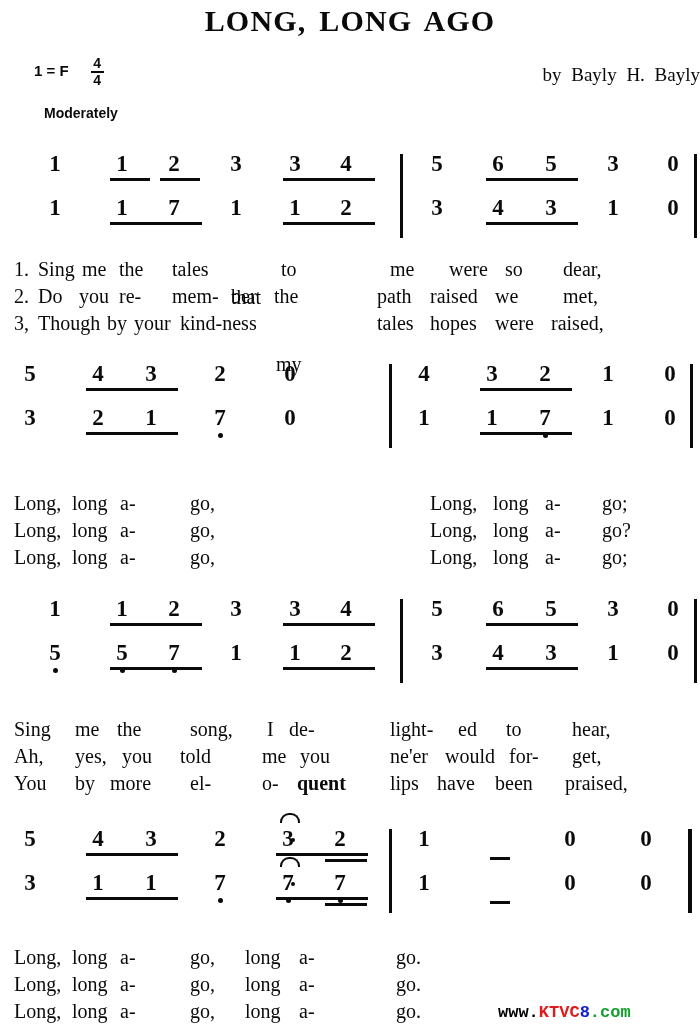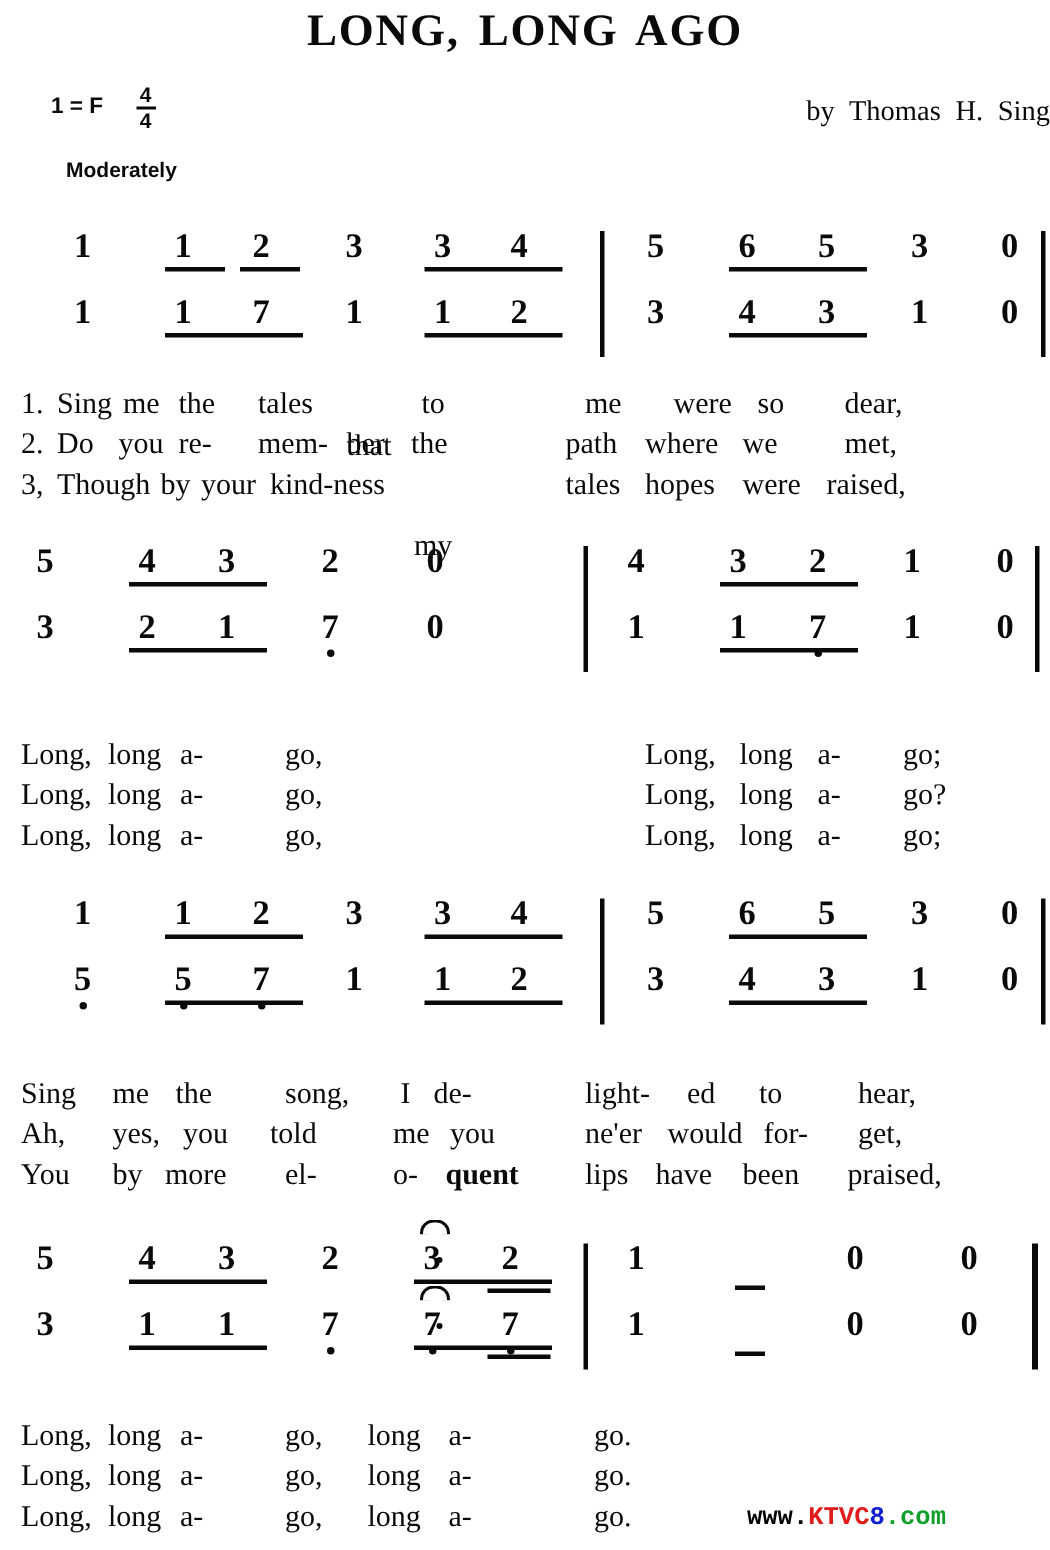--- a/index.html
+++ b/index.html
@@ -199,21 +199,21 @@
 
 <div id="key-block">
   <span id="key-sig">1 = F</span>
   <span id="time-sig">
     <span class="num">4</span>
     <span class="bar"></span>
     <span class="num">4</span>
   </span>
 </div>
 <div id="tempo-mark">Moderately</div>
-<div id="composer">by Thomas H. Sing</div>
+<div id="composer">by Bayly H. Bayly</div>
 
 <div id="score-root">
     <div class="system" style="top: 152px;">
       <div class="voice upper">
         <div class="note" style="left: 55px;"><span class="glyph">1</span></div>
         <div class="note" style="left: 122px;"><span class="glyph">1</span></div>
         <div class="note" style="left: 174px;"><span class="glyph">2</span></div>
         <div class="note" style="left: 236px;"><span class="glyph">3</span></div>
         <div class="note" style="left: 295px;"><span class="glyph">3</span></div>
         <div class="note" style="left: 346px;"><span class="glyph">4</span></div>
@@ -364,21 +364,21 @@
       </div>
       <div class="lyric-line">
         <span class="lyric-seg" style="left: 14px;">2.</span>
         <span class="lyric-seg" style="left: 38px;">Do</span>
         <span class="lyric-seg" style="left: 79px;">you</span>
         <span class="lyric-seg" style="left: 119px;">re-</span>
         <span class="lyric-seg" style="left: 172px;">mem-</span>
         <span class="lyric-seg" style="left: 231px;">ber</span>
         <span class="lyric-seg" style="left: 274px;">the</span>
         <span class="lyric-seg" style="left: 377px;">path</span>
-        <span class="lyric-seg" style="left: 430px;">where</span>
+        <span class="lyric-seg" style="left: 430px;">raised</span>
         <span class="lyric-seg" style="left: 495px;">we</span>
         <span class="lyric-seg" style="left: 563px;">met,</span>
       </div>
       <div class="lyric-line">
         <span class="lyric-seg" style="left: 14px;">3,</span>
         <span class="lyric-seg" style="left: 38px;">Though</span>
         <span class="lyric-seg" style="left: 107px;">by</span>
         <span class="lyric-seg" style="left: 134px;">your</span>
         <span class="lyric-seg" style="left: 180px;">kind-ness</span>
         <span class="lyric-seg" style="left: 276px; margin-top: 41px;">my</span>

